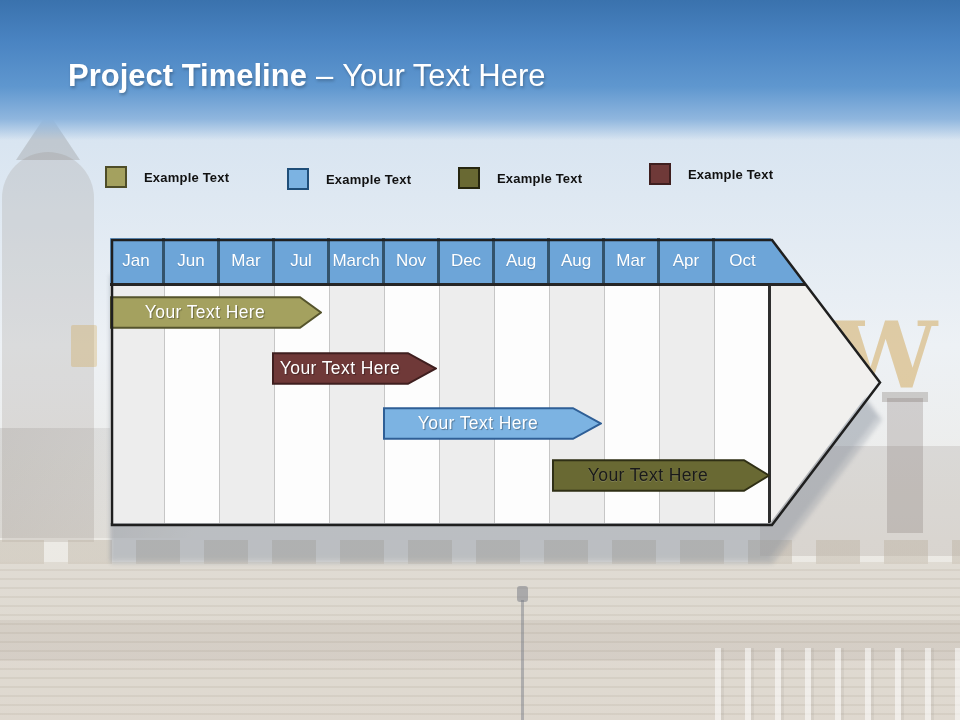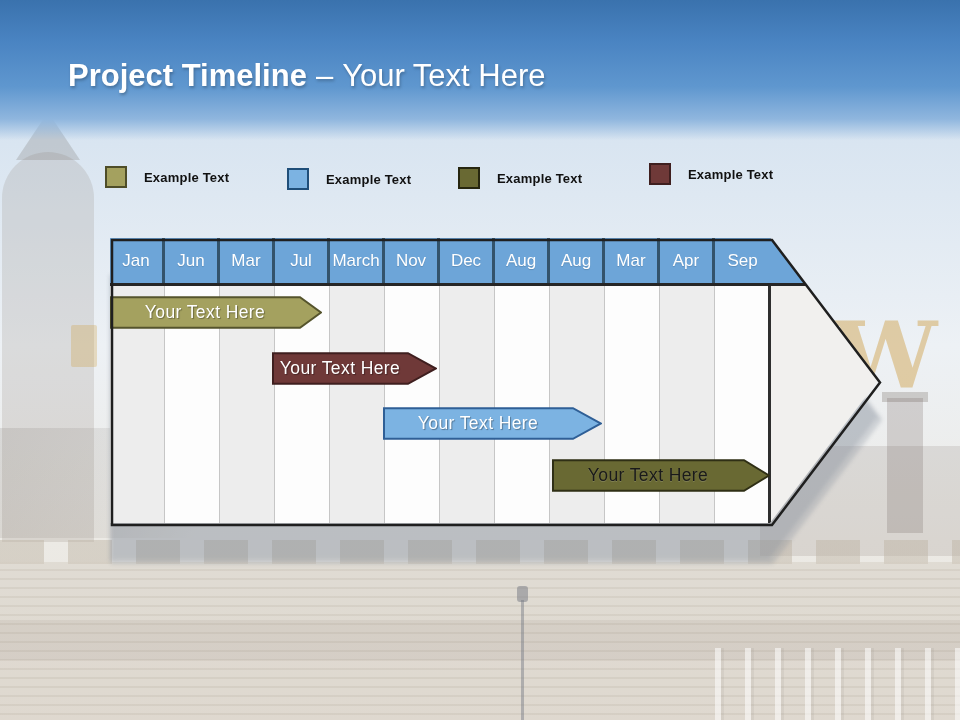--- a/index.html
+++ b/index.html
@@ -137,21 +137,21 @@
         <div class="tl-hcell">Jun</div>
         <div class="tl-hcell">Mar</div>
         <div class="tl-hcell">Jul</div>
         <div class="tl-hcell">March</div>
         <div class="tl-hcell">Nov</div>
         <div class="tl-hcell">Dec</div>
         <div class="tl-hcell">Aug</div>
         <div class="tl-hcell">Aug</div>
         <div class="tl-hcell">Mar</div>
         <div class="tl-hcell">Apr</div>
-        <div class="tl-hcell">Sep</div>
+        <div class="tl-hcell">Oct</div>
       </div>
 
       <div class="bar" id="bar-0">
         <svg width="212" height="33" viewBox="0 0 212 33">
           <polygon points="1,1.2 190,1.2 211,16.5 190,31.8 1,31.8" stroke-width="2" style="fill: rgb(164, 161, 95); stroke: rgb(85, 84, 44);"></polygon>
         </svg>
         <span class="bar-label" style="color: rgb(255, 255, 255);">Your Text Here</span>
       </div>
 
       <div class="bar" id="bar-1">

